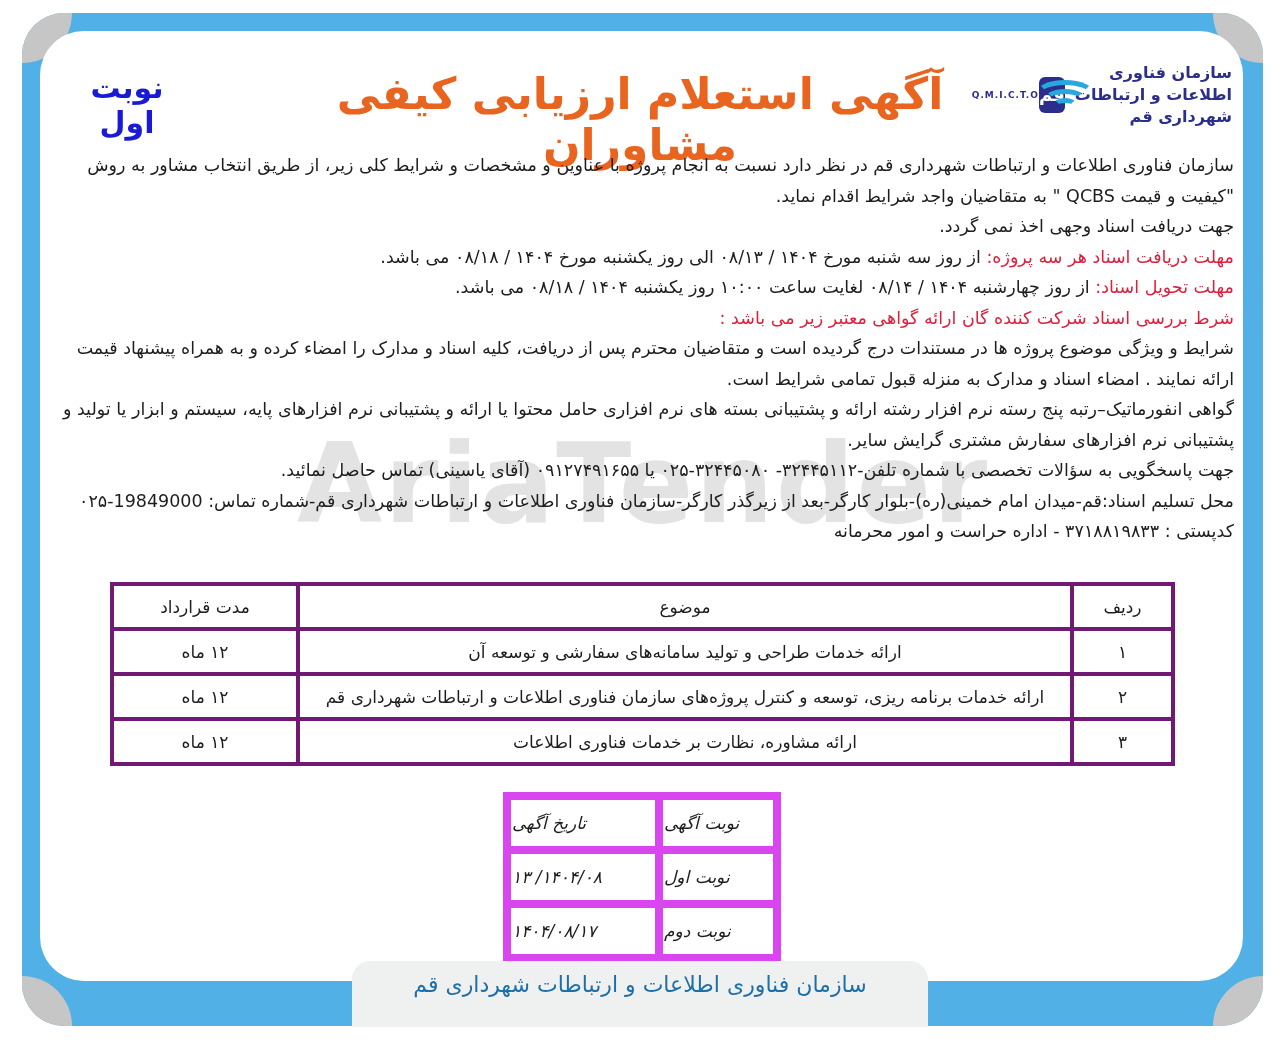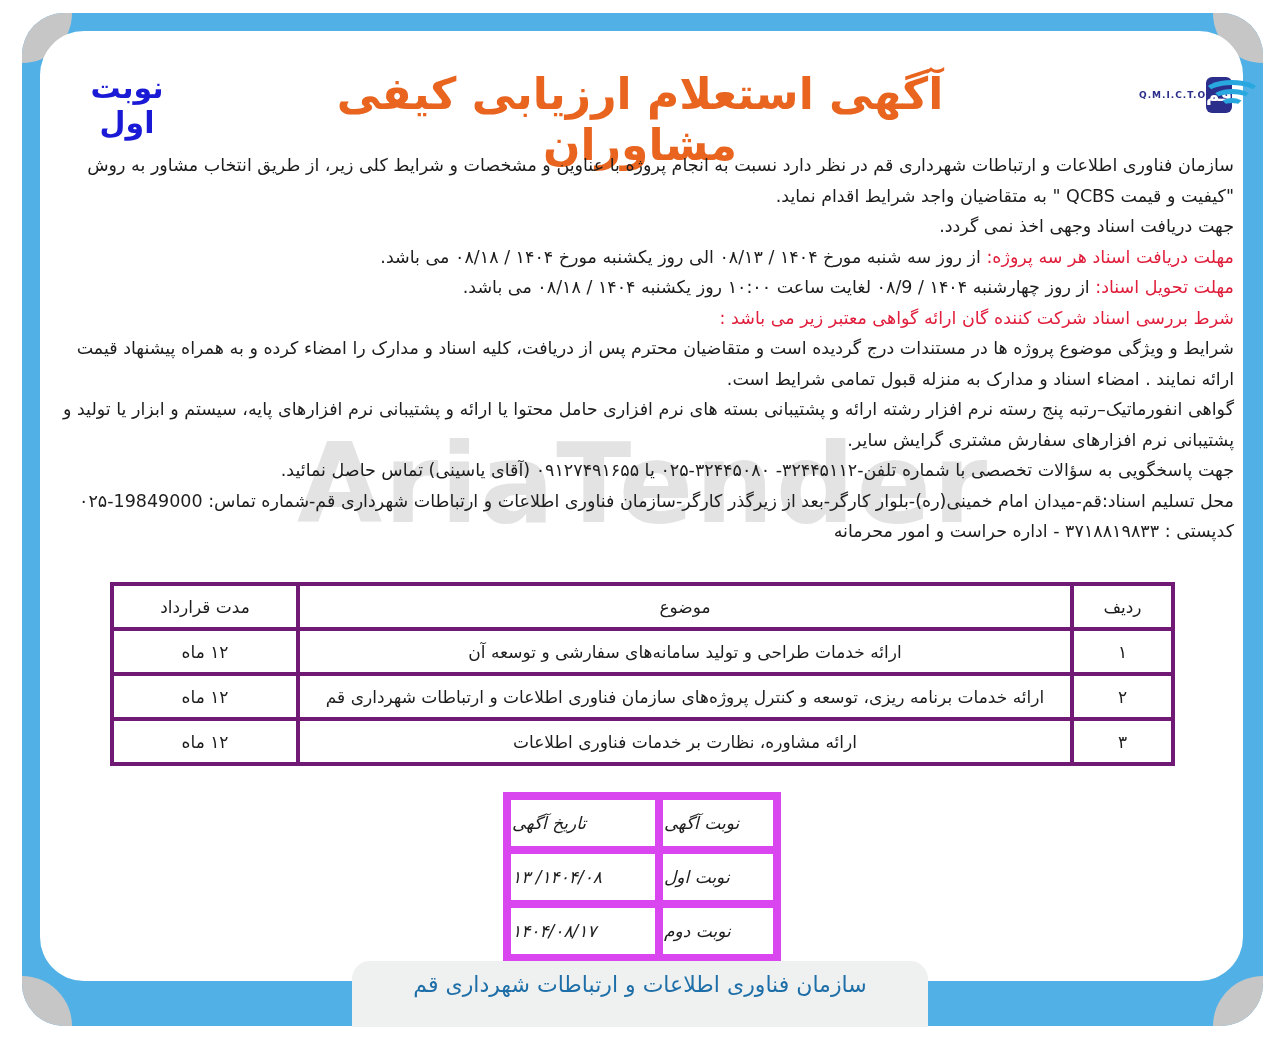--- a/index.html
+++ b/index.html
@@ -60,39 +60,44 @@
   <div class="corner-tr"></div>
   <div class="corner-bl"></div>
   <div class="corner-br"></div>
   <div class="inner"></div>
 </div>
 
 <div class="content">
   <div class="watermark">AriaTender</div>
 
   <div class="logo">
+    <div class="logo-text">
+      <div>سازمان فناوری</div>
+      <div>اطلاعات و ارتباطات</div>
+      <div>شهرداری قم</div>
+    </div>
     <div class="logo-mark">
       <div class="wifi">
         <span style="top:0;width:50px;height:24px;"></span>
         <span style="top:9px;width:32px;height:16px;"></span>
         <span style="top:18px;width:14px;height:8px;"></span>
       </div>
       <div class="qm-box">قم</div>
       <div class="qm-caption">Q.M.I.C.T.O</div>
     </div>
   </div>
 
   <div class="title">آگهی استعلام ارزیابی کیفی مشاوران</div>
   <div class="notice-first">نوبت اول</div>
 
   <div class="body-text">
     <p>سازمان فناوری اطلاعات و ارتباطات شهرداری قم در نظر دارد نسبت به انجام پروژه با عناوین و مشخصات و شرایط کلی زیر، از طریق انتخاب مشاور به روش "کیفیت و قیمت QCBS " به متقاضیان واجد شرایط اقدام نماید.</p>
     <p>جهت دریافت اسناد وجهی اخذ نمی گردد.</p>
     <p><span class="red">مهلت دریافت اسناد هر سه پروژه:</span><span> از  روز سه شنبه مورخ ۱۴۰۴ / ۰۸/۱۳ الی روز یکشنبه مورخ ۱۴۰۴ / ۰۸/۱۸  می باشد.</span></p>
-    <p><span class="red">مهلت تحویل اسناد:</span><span> از روز چهارشنبه ۱۴۰۴ / ۰۸/9 لغایت ساعت ۱۰:۰۰ روز یکشنبه ۱۴۰۴ / ۰۸/۱۸ می باشد.</span></p>
+    <p><span class="red">مهلت تحویل اسناد:</span><span> از روز چهارشنبه ۱۴۰۴ / ۰۸/۱۴ لغایت ساعت ۱۰:۰۰ روز یکشنبه ۱۴۰۴ / ۰۸/۱۸ می باشد.</span></p>
     <p class="red">شرط بررسی اسناد شرکت کننده گان ارائه گواهی معتبر زیر می باشد :</p>
     <p>شرایط و ویژگی موضوع پروژه ها در مستندات درج گردیده است و متقاضیان محترم پس از دریافت، کلیه اسناد و مدارک را امضاء کرده و به همراه پیشنهاد قیمت ارائه نمایند . امضاء اسناد و مدارک به منزله قبول تمامی شرایط است.</p>
     <p>گواهی انفورماتیک–رتبه پنج رسته نرم افزار رشته ارائه و پشتیبانی بسته های نرم افزاری حامل محتوا یا ارائه و پشتیبانی نرم افزارهای پایه، سیستم و ابزار یا تولید و پشتیبانی نرم افزارهای سفارش مشتری گرایش سایر.</p>
     <p>جهت پاسخگویی به سؤالات تخصصی با شماره تلفن-۳۲۴۴۵۱۱۲- ۳۲۴۴۵۰۸۰-۰۲۵ یا ۰۹۱۲۷۴۹۱۶۵۵ (آقای یاسینی) تماس حاصل نمائید.</p>
     <p>محل تسلیم اسناد:قم-میدان امام خمینی(ره)-بلوار کارگر-بعد از زیرگذر کارگر-سازمان فناوری اطلاعات و ارتباطات شهرداری قم-شماره تماس: 19849000-۰۲۵ کدپستی : ۳۷۱۸۸۱۹۸۳۳ - اداره حراست و امور محرمانه</p>
   </div>
 
   <table class="main-table">
     <tbody>
         <tr>

